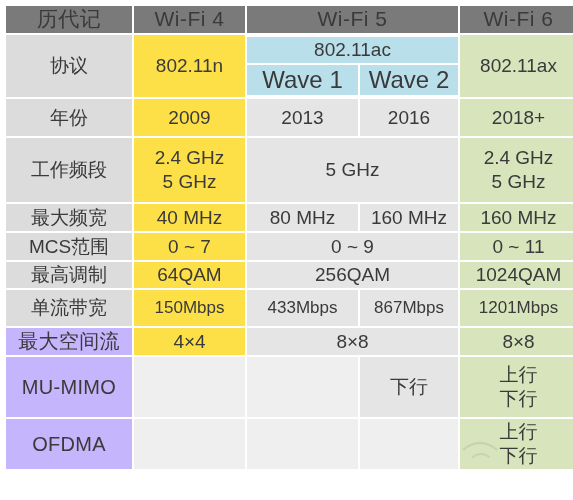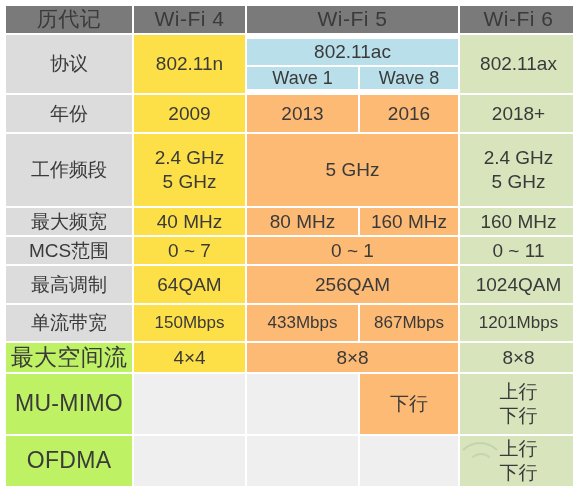--- a/index.html
+++ b/index.html
@@ -17,33 +17,33 @@
     padding:0;margin:0;text-align:center;vertical-align:middle;
     color:#3a3a3a;font-weight:400;line-height:1.25;
   }
   
   .hd{
     background:#7a7a7a;color:#ffffff;font-weight:bold;font-size:21px;
     height:27px;letter-spacing:.5px;
   }
   
   .lbl{background:#dcdcdc;font-size:19px;color:#3f3f3f;}
-  .lbl-sm{background:#bef264;font-size:23px;color:#3f3f3f;letter-spacing:.3px;}
+  .lbl-sm{background:#c4b5fd;font-size:20px;color:#3f3f3f;letter-spacing:.3px;}
   
   .c4{background:#fde047;}
-  .c5{background:#fdba74;}
+  .c5{background:#e5e5e5;}
   .c6{background:#d7e4bc;}
   .blank{background:#efefef;}
   .v{font-size:19px;}
   .v-sm{font-size:17px;}
   
   .nest{width:100%;border-collapse:separate;border-spacing:0 2px;}
   .nest td{text-align:center;background:#b9dfea;}
   .nest .ac{font-size:19px;height:26px;}
-  .nest .wv{font-size:18px;height:16px;}
+  .nest .wv{font-size:24px;height:16px;}
   .nest .wv-l{border-right:2px solid #ffffff;}
   .two-line span{display:block;}
   
   #watermark{
     position:absolute;left:455px;top:442px;width:46px;height:24px;
     border:2px solid rgba(130,150,130,.22);
     border-bottom-color:transparent;border-left-color:transparent;border-right-color:transparent;
     border-radius:46px 46px 0 0;pointer-events:none;
   }
   #watermark:after{
@@ -77,38 +77,38 @@
     <td class="lbl" style="height:58px">协议</td>
     <td class="c4 v">802.11n</td>
     <td colspan="2" style="padding:0">
       <table class="nest">
         <tbody>
               <tr>
           <td class="ac" colspan="2">802.11ac</td>
         </tr>
         <tr>
           <td class="wv wv-l" style="width:111px">Wave 1</td>
-          <td class="wv" style="width:98px">Wave 8</td>
+          <td class="wv" style="width:98px">Wave 2</td>
         </tr>
       </tbody>
           </table>
     </td>
     <td class="c6 v">802.11ax</td>
   </tr>
 
   <tr>
     <td class="lbl" style="height:37px">年份</td>
     <td class="c4 v">2009</td>
     <td class="c5 v">2013</td>
     <td class="c5 v">2016</td>
     <td class="c6 v">2018+</td>
   </tr>
 
   <tr>
-    <td class="lbl" style="height:72px">工作频段</td>
+    <td class="lbl" style="height:64px">工作频段</td>
     <td class="c4 v two-line">
       <span>2.4 GHz</span>
       <span>5 GHz</span>
     </td>
     <td class="c5 v" colspan="2">5 GHz</td>
     <td class="c6 v two-line">
       <span>2.4 GHz</span>
       <span>5 GHz</span>
     </td>
   </tr>
@@ -117,26 +117,26 @@
     <td class="lbl" style="height:27px">最大频宽</td>
     <td class="c4 v">40 MHz</td>
     <td class="c5 v">80 MHz</td>
     <td class="c5 v">160 MHz</td>
     <td class="c6 v">160 MHz</td>
   </tr>
 
   <tr>
     <td class="lbl" style="height:27px">MCS范围</td>
     <td class="c4 v">0 ~ 7</td>
-    <td class="c5 v" colspan="2">0 ~ 1</td>
+    <td class="c5 v" colspan="2">0 ~ 9</td>
     <td class="c6 v">0 ~ 11</td>
   </tr>
 
   <tr>
-    <td class="lbl" style="height:37px">最高调制</td>
+    <td class="lbl" style="height:26px">最高调制</td>
     <td class="c4 v">64QAM</td>
     <td class="c5 v" colspan="2">256QAM</td>
     <td class="c6 v">1024QAM</td>
   </tr>
 
   <tr>
     <td class="lbl" style="height:36px">单流带宽</td>
     <td class="c4 v-sm">150Mbps</td>
     <td class="c5 v-sm">433Mbps</td>
     <td class="c5 v-sm">867Mbps</td>

